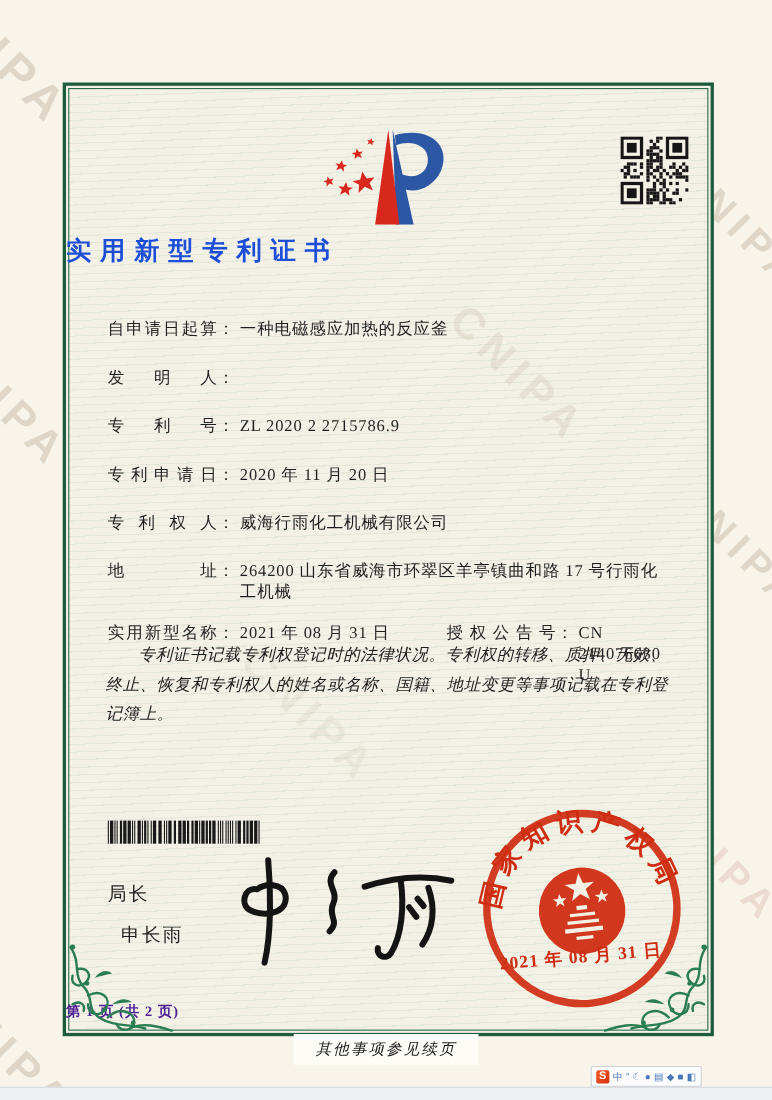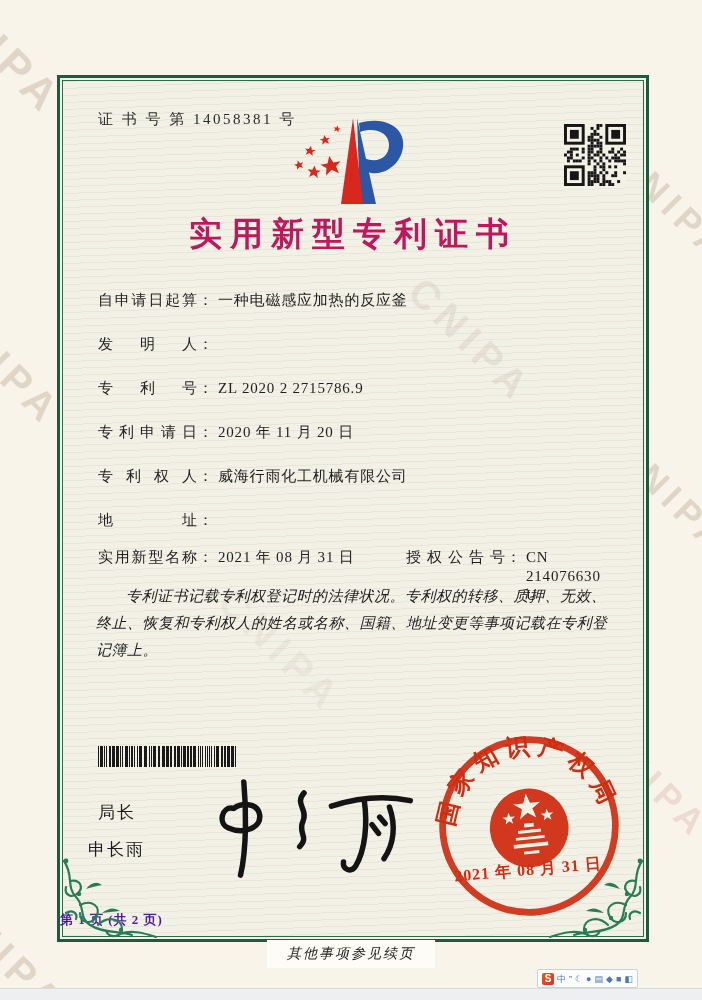--- a/index.html
+++ b/index.html
@@ -28,22 +28,22 @@
     position:absolute;inset:2px;border:1px solid #2a6b4c;
     background:
       repeating-linear-gradient(178deg, rgba(90,150,115,0.10) 0 1px, rgba(0,0,0,0) 1px 7px);
   }
   .content{position:absolute;inset:0;}
   
   .cert-no{position:absolute;left:38px;top:32px;font-size:15px;letter-spacing:2.5px;color:#2b2b2b;}
   .logo{position:absolute;left:226px;top:36px;width:130px;height:95px;}
   .qr{position:absolute;left:504px;top:46px;width:62px;height:62px;}
   .title{
-    position:absolute;left:0;top:134px;width:100%;text-align:center;
-    font-size:33px;font-weight:bold;letter-spacing:8px;color:#be185d;
+    position:absolute;left:0;top:134px;width:100%;
+    font-size:23px;font-weight:bold;letter-spacing:8px;color:#1d4ed8;
   }
   
   .fields{position:absolute;left:38px;top:213px;width:516px;}
   .frow{display:flex;align-items:flex-start;font-size:15px;color:#1f1f1f;margin-bottom:25px;line-height:19px;}
   .flabel{width:100px;flex:0 0 100px;text-align:justify;text-align-last:justify;letter-spacing:1px;}
   .fcolon{flex:0 0 auto;margin:0 5px 0 0;}
   .fvalue{flex:1;letter-spacing:0.8px;}
   .frow.addr{margin-bottom:18px;}
   .gval{width:188px;flex:0 0 188px;letter-spacing:0.8px;}
   
@@ -51,21 +51,21 @@
     position:absolute;left:36px;top:505px;width:522px;
     font-size:15px;line-height:27px;color:#1c1c1c;font-style:italic;
   }
   .body-text p{margin:0;text-indent:2em;letter-spacing:0.5px;}
   
   .barcode{position:absolute;left:38px;top:668px;height:21px;display:flex;align-items:stretch;}
   .barcode span{display:block;background:#191919;}
   
   .signer-title{position:absolute;left:38px;top:723px;font-size:17px;color:#1d1d1d;letter-spacing:2px;
     font-family:"Liberation Sans","DejaVu Sans",sans-serif;}
-  .signer-name{position:absolute;left:28px;top:760px;font-size:17px;color:#1d1d1d;letter-spacing:2px;
+  .signer-name{position:absolute;left:50px;top:760px;font-size:17px;color:#1d1d1d;letter-spacing:2px;
     font-family:"Liberation Sans","DejaVu Sans",sans-serif;}
   .signature{position:absolute;left:140px;top:695px;width:230px;height:110px;}
   
   .seal{position:absolute;left:373px;top:652px;width:192px;height:192px;transform:rotate(-6deg);}
   .seal-date{
     position:absolute;left:372px;top:782px;width:192px;text-align:center;
     color:#cf2d12;font-size:16px;letter-spacing:1px;transform:rotate(-5deg);font-weight:bold;
   }
   
   .page-indicator{position:absolute;left:0;top:833px;width:100%;text-align:left;font-size:13px;color:#4c1d95;letter-spacing:1px;font-weight:bold;}
@@ -101,21 +101,20 @@
 
 <div class="blob" style="left:270px;top:130px;width:110px;height:110px;"></div>
 
 <div class="cert">
   <div class="cert-inner"></div>
   <div class="content">
 
     <span class="wm light" style="left:371px;top:191px;font-size:40px;">CNIPA</span>
     <span class="wm faint" style="left:181px;top:501px;font-size:40px;">CNIPA</span>
 
-    <div class="cert-no">证 书 号 第 14058381 号</div>
 
     <svg class="logo" viewBox="0 0 130 95" aria-hidden="true">
       <defs>
         <polygon id="st" points="0,-6 1.76,-1.85 6,-1.85 2.85,0.7 3.9,5 0,2.3 -3.9,5 -2.85,0.7 -6,-1.85 -1.76,-1.85"></polygon>
       </defs>
       <path d="M 73,9 C 106,0 124,20 115,41 C 108,57 90,63 80,57 L 78,44 C 92,50 103,43 103,31 C 103,18 88,13 74,18 Z" fill="#2b57a5"></path>
       <polygon points="71,4 90,90 74,90" fill="#2b57a5"></polygon>
       <polygon points="67,4 77,90 55,90" fill="#d8281e"></polygon>
       <use href="#st" transform="translate(13,51) scale(0.8) rotate(-15)" fill="#d8281e"></use>
       <use href="#st" transform="translate(24,37) scale(0.9) rotate(10)" fill="#d8281e"></use>
@@ -279,20 +278,21 @@
         <span class="fvalue">2020 年 11 月 20 日</span>
       </div>
       <div class="frow">
         <span class="flabel">专利权人</span>
           <span class="fcolon">：</span>
         <span class="fvalue">威海行雨化工机械有限公司</span>
       </div>
       <div class="frow addr">
         <span class="flabel">地址</span>
           <span class="fcolon">：</span>
+        <span class="fvalue">264200  山东省威海市环翠区羊亭镇曲和路 17 号行雨化工机械</span>
       </div>
       <div class="frow">
         <span class="flabel">实用新型名称</span>
           <span class="fcolon">：</span>
         <span class="gval">2021 年 08 月 31 日</span>
         <span class="flabel">授权公告号</span>
           <span class="fcolon">：</span>
         <span class="fvalue">CN 214076630 U</span>
       </div>
     </div>

